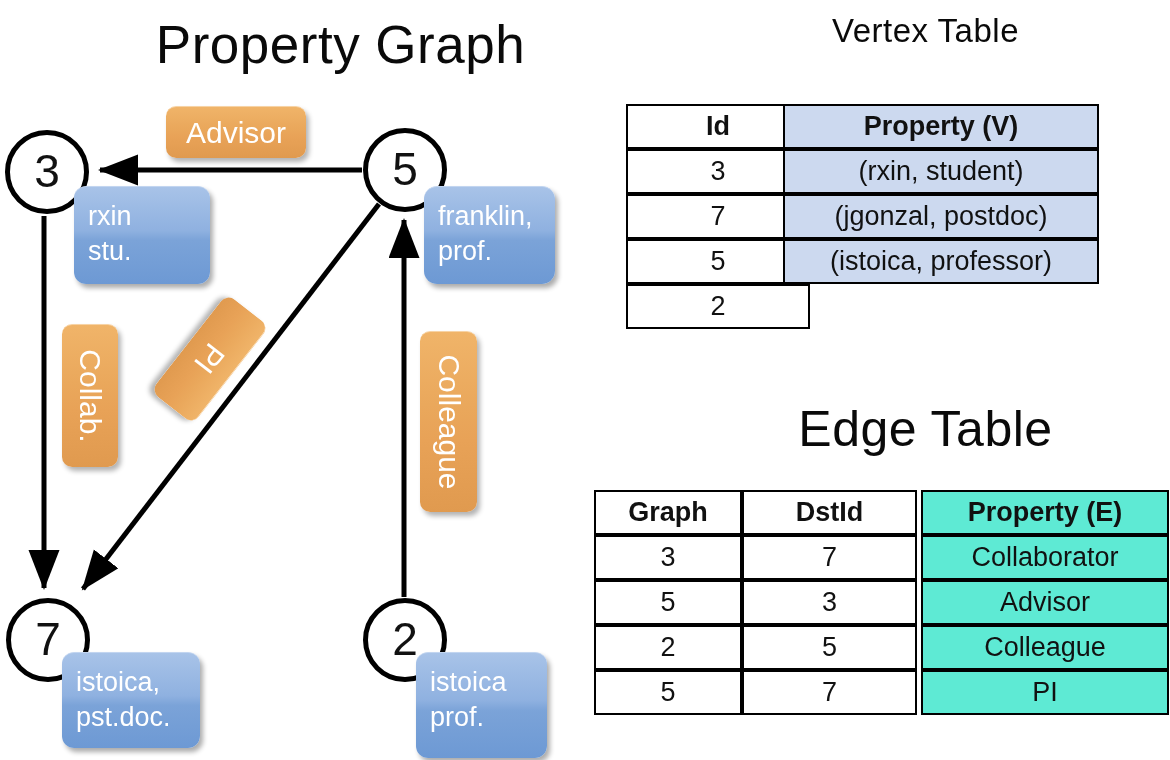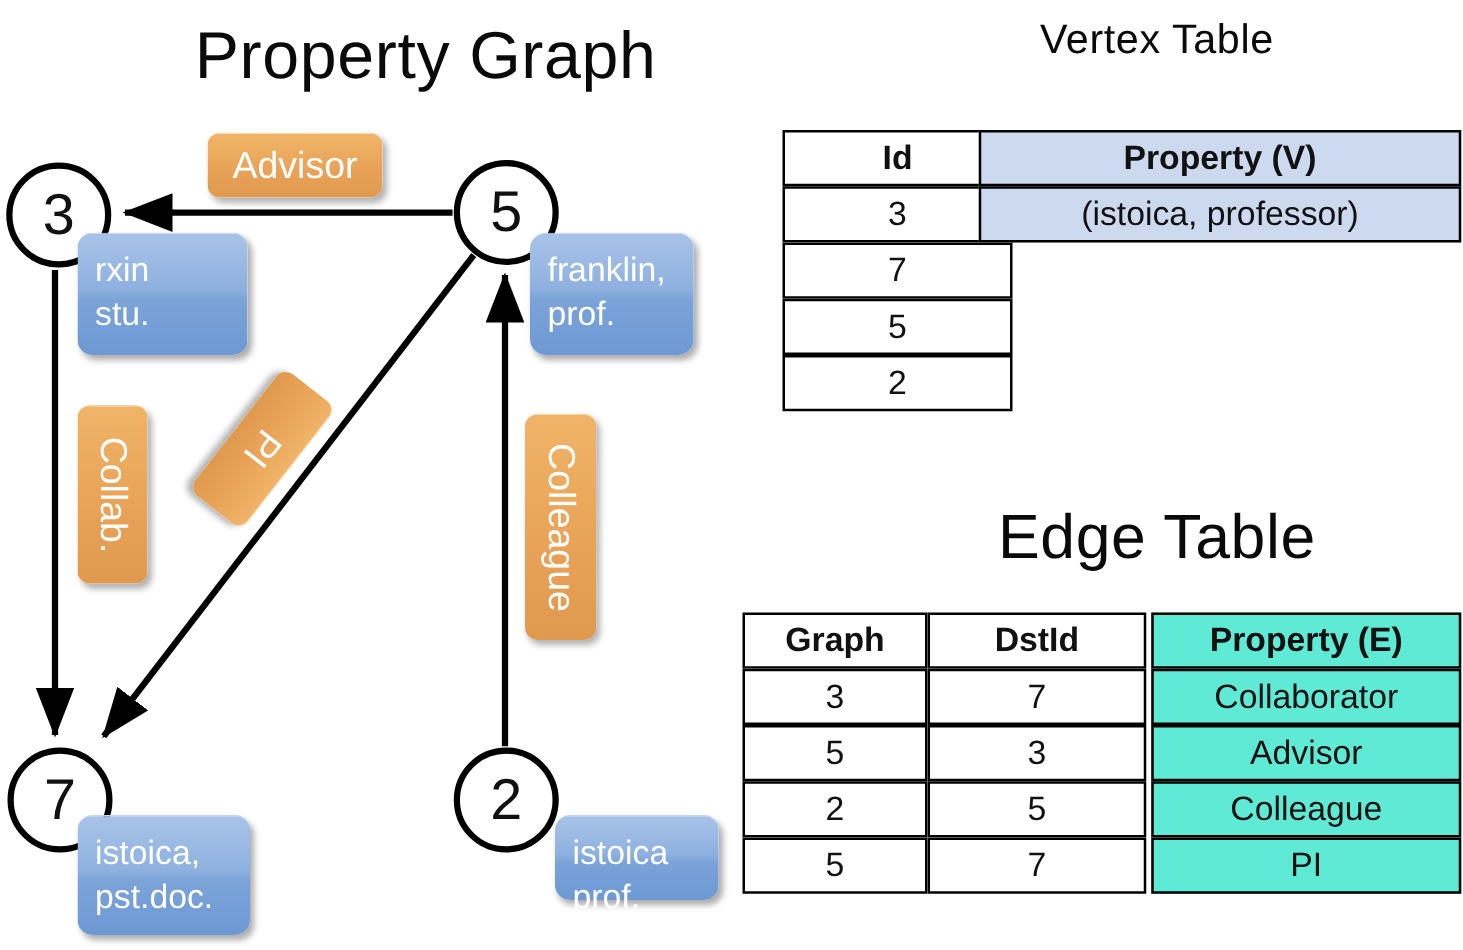--- a/index.html
+++ b/index.html
@@ -61,24 +61,24 @@
     box-shadow:3px 4px 5px rgba(0,0,0,0.33);
     color:#ffffff;
     font-family:"Liberation Sans", sans-serif;
     font-weight:300;
     font-size:27px;
     line-height:1.28;
     padding:12px 0 0 14px;
     box-sizing:border-box;
     border-top:1px solid #c2d5f0;
   }
-  #prop-box-3{left:62px;top:186px;width:136px;height:98px;}
+  #prop-box-3{left:74px;top:186px;width:136px;height:98px;}
   #prop-box-5{left:424px;top:186px;width:131px;height:98px;border-radius:13px;}
   #prop-box-7{left:62px;top:652px;width:138px;height:96px;}
-  #prop-box-2{left:444px;top:652px;width:131px;height:68px;}
+  #prop-box-2{left:416px;top:652px;width:131px;height:106px;}
   .prop-line{display:block;white-space:nowrap;}
 
   
   .edge-box{
     position:absolute;
     border-radius:10px;
     background:linear-gradient(to bottom,#f0b469 0%, #eaa85c 40%, #e8a257 60%, #e09a4f 100%);
     box-shadow:3px 4px 5px rgba(0,0,0,0.30);
     color:#ffffff;
     font-family:"Liberation Sans", sans-serif;
@@ -116,21 +116,21 @@
     background:#ffffff;
     box-sizing:border-box;
   }
   .tbl td.hdr{font-weight:bold;font-size:27px;}
   .tbl td.blue{background:#ccd9ef;}
   .tbl td.peach{background:#5eead4;}
 
   #vertex-id-table{left:594px;top:104px;padding-left:32px;}
   #vertex-id-table td{width:184px;}
   #vertex-prop-table{left:783px;top:104px;}
-  #vertex-prop-table td{width:386px;margin-left:29px;}
+  #vertex-prop-table td{width:316px;margin-left:29px;}
 
   #edge-src-table{left:594px;top:490px;}
   #edge-src-table td{width:148px;}
   #edge-dst-table{left:742px;top:490px;}
   #edge-dst-table td{width:175px;}
   #edge-prop-table{left:921px;top:490px;}
   #edge-prop-table td{width:248px;}
 </style>
 </head>
 <body>
@@ -222,20 +222,26 @@
       </tr>
     </tbody>
   </table>
 
   <table class="tbl" id="vertex-prop-table">
     <tbody>
       <tr>
         <td class="hdr blue">Property (V)</td>
       </tr>
       <tr>
+        <td class="blue">(rxin, student)</td>
+      </tr>
+      <tr>
+        <td class="blue">(jgonzal, postdoc)</td>
+      </tr>
+      <tr>
         <td class="blue">(istoica, professor)</td>
       </tr>
     </tbody>
   </table>
 
   <table class="tbl" id="edge-src-table">
     <tbody>
       <tr>
         <td class="hdr">Graph</td>
       </tr>

